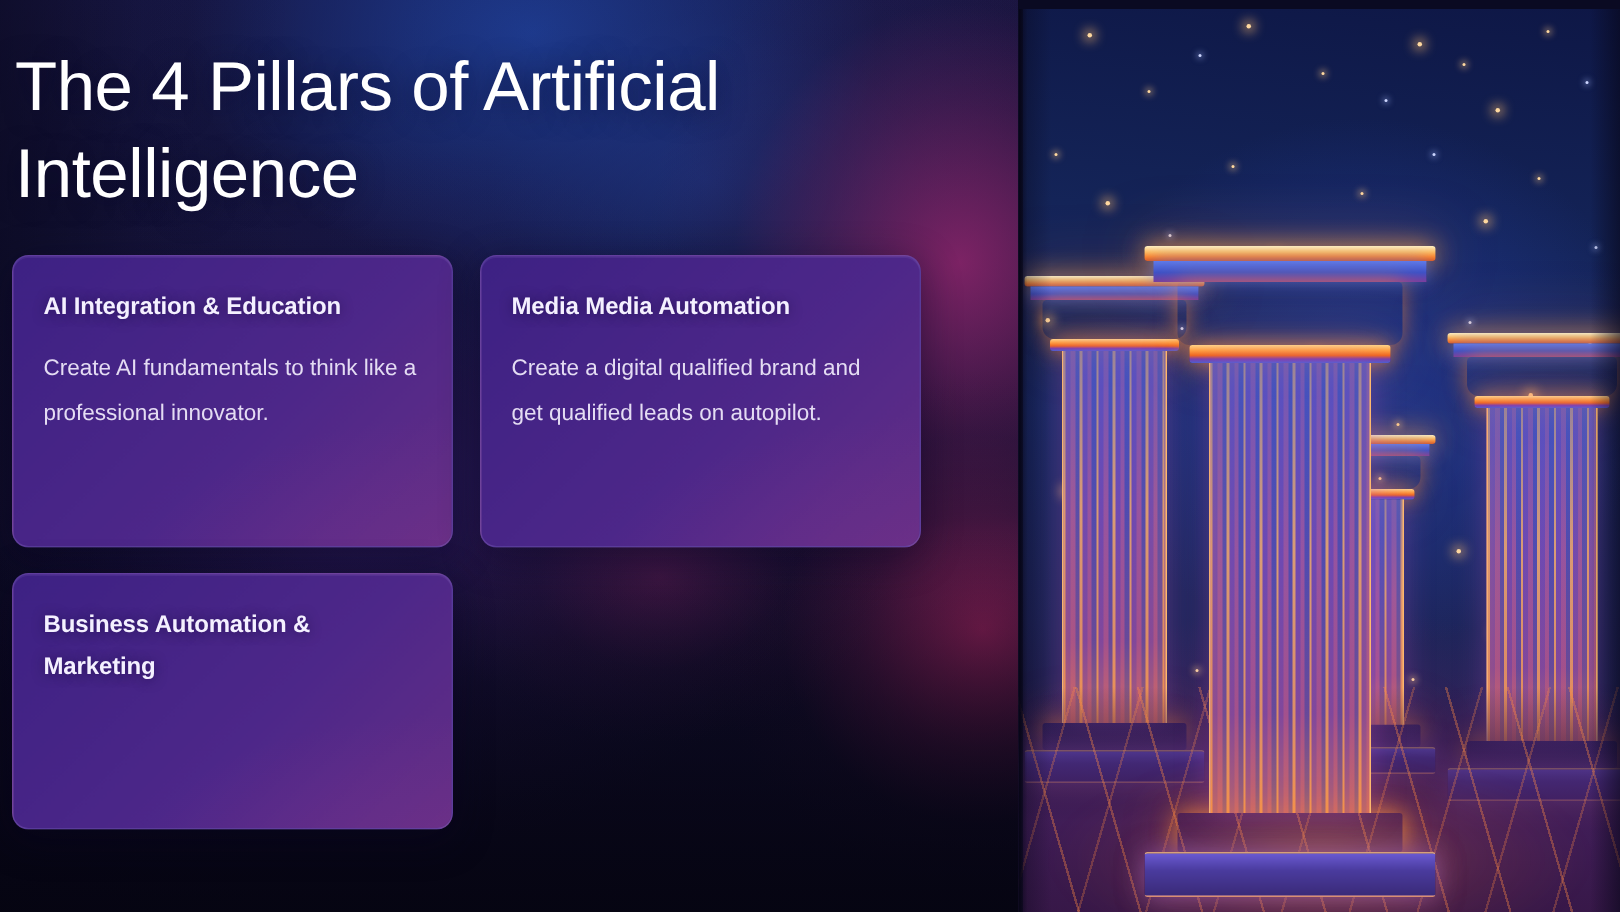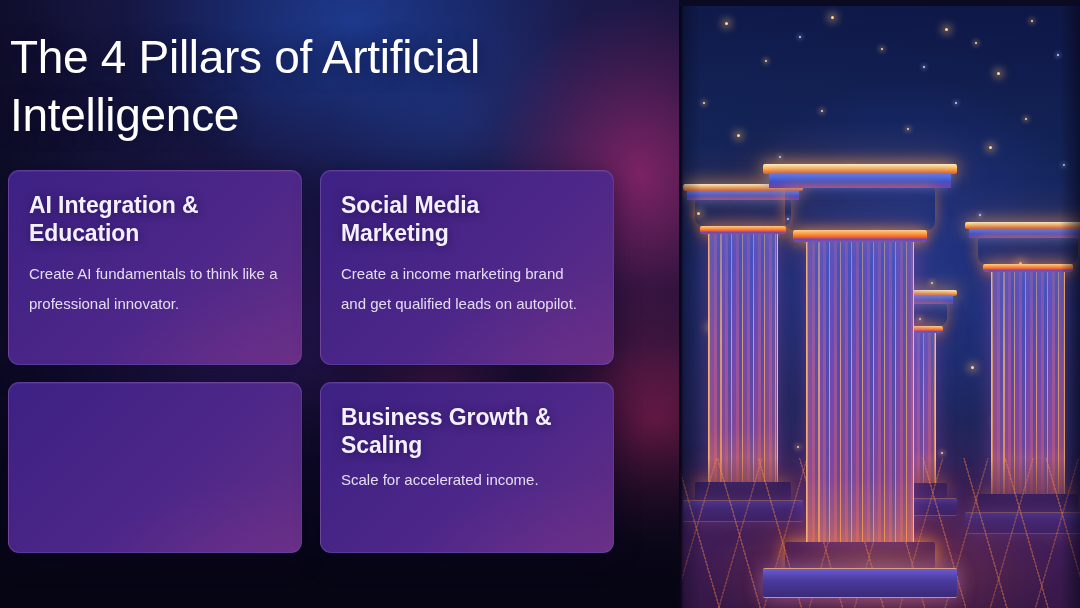--- a/index.html
+++ b/index.html
@@ -101,21 +101,21 @@
   .card::after{
     content:"";
     position:absolute; inset:0;
     border-radius:11px;
     background:radial-gradient(ellipse 130% 90% at 108% 110%, rgba(160,60,150,0.22) 0%, rgba(0,0,0,0) 62%);
     pointer-events:none;
   }
   .card-inner { position:relative; z-index:2; }
   .card-title {
     color:#f4f0ff;
-    font-size:23px;
+    font-size:16px;
     line-height:28px;
     font-weight:700;
     letter-spacing:-0.1px;
     margin:0 0 12px 0;
     text-shadow:0 1px 8px rgba(20,8,50,0.5);
   }
   .card-desc {
     color:#e4dcf3;
     font-size:15px;
     line-height:30px;
@@ -270,36 +270,31 @@
 
         <div class="card card-r1">
           <div class="card-inner">
             <div class="card-title">AI Integration &amp; Education</div>
             <div class="card-desc">Create AI fundamentals to think like a professional innovator.</div>
           </div>
         </div>
 
         <div class="card card-r1">
           <div class="card-inner">
-            <div class="card-title">Social Media Marketing</div>
-            <div class="card-desc">Create a income marketing brand and get qualified leads on autopilot.</div>
+            <div class="card-title">Media Media Automation</div>
+            <div class="card-desc">Create a digital qualified brand and get qualified leads on autopilot.</div>
           </div>
         </div>
 
         <div class="card card-r2">
           <div class="card-inner">
+            <div class="card-title">Business Automation &amp; Marketing</div>
           </div>
         </div>
 
-        <div class="card card-r2">
-          <div class="card-inner">
-            <div class="card-title">Business Growth &amp; Scaling</div>
-            <div class="card-desc">Scale for accelerated income.</div>
-          </div>
-        </div>
 
       </div>
     </div>
   </div>
 
   <div class="right-panel">
     <div class="art">
       <div class="art-sky"></div>
 
       <div class="stars">

